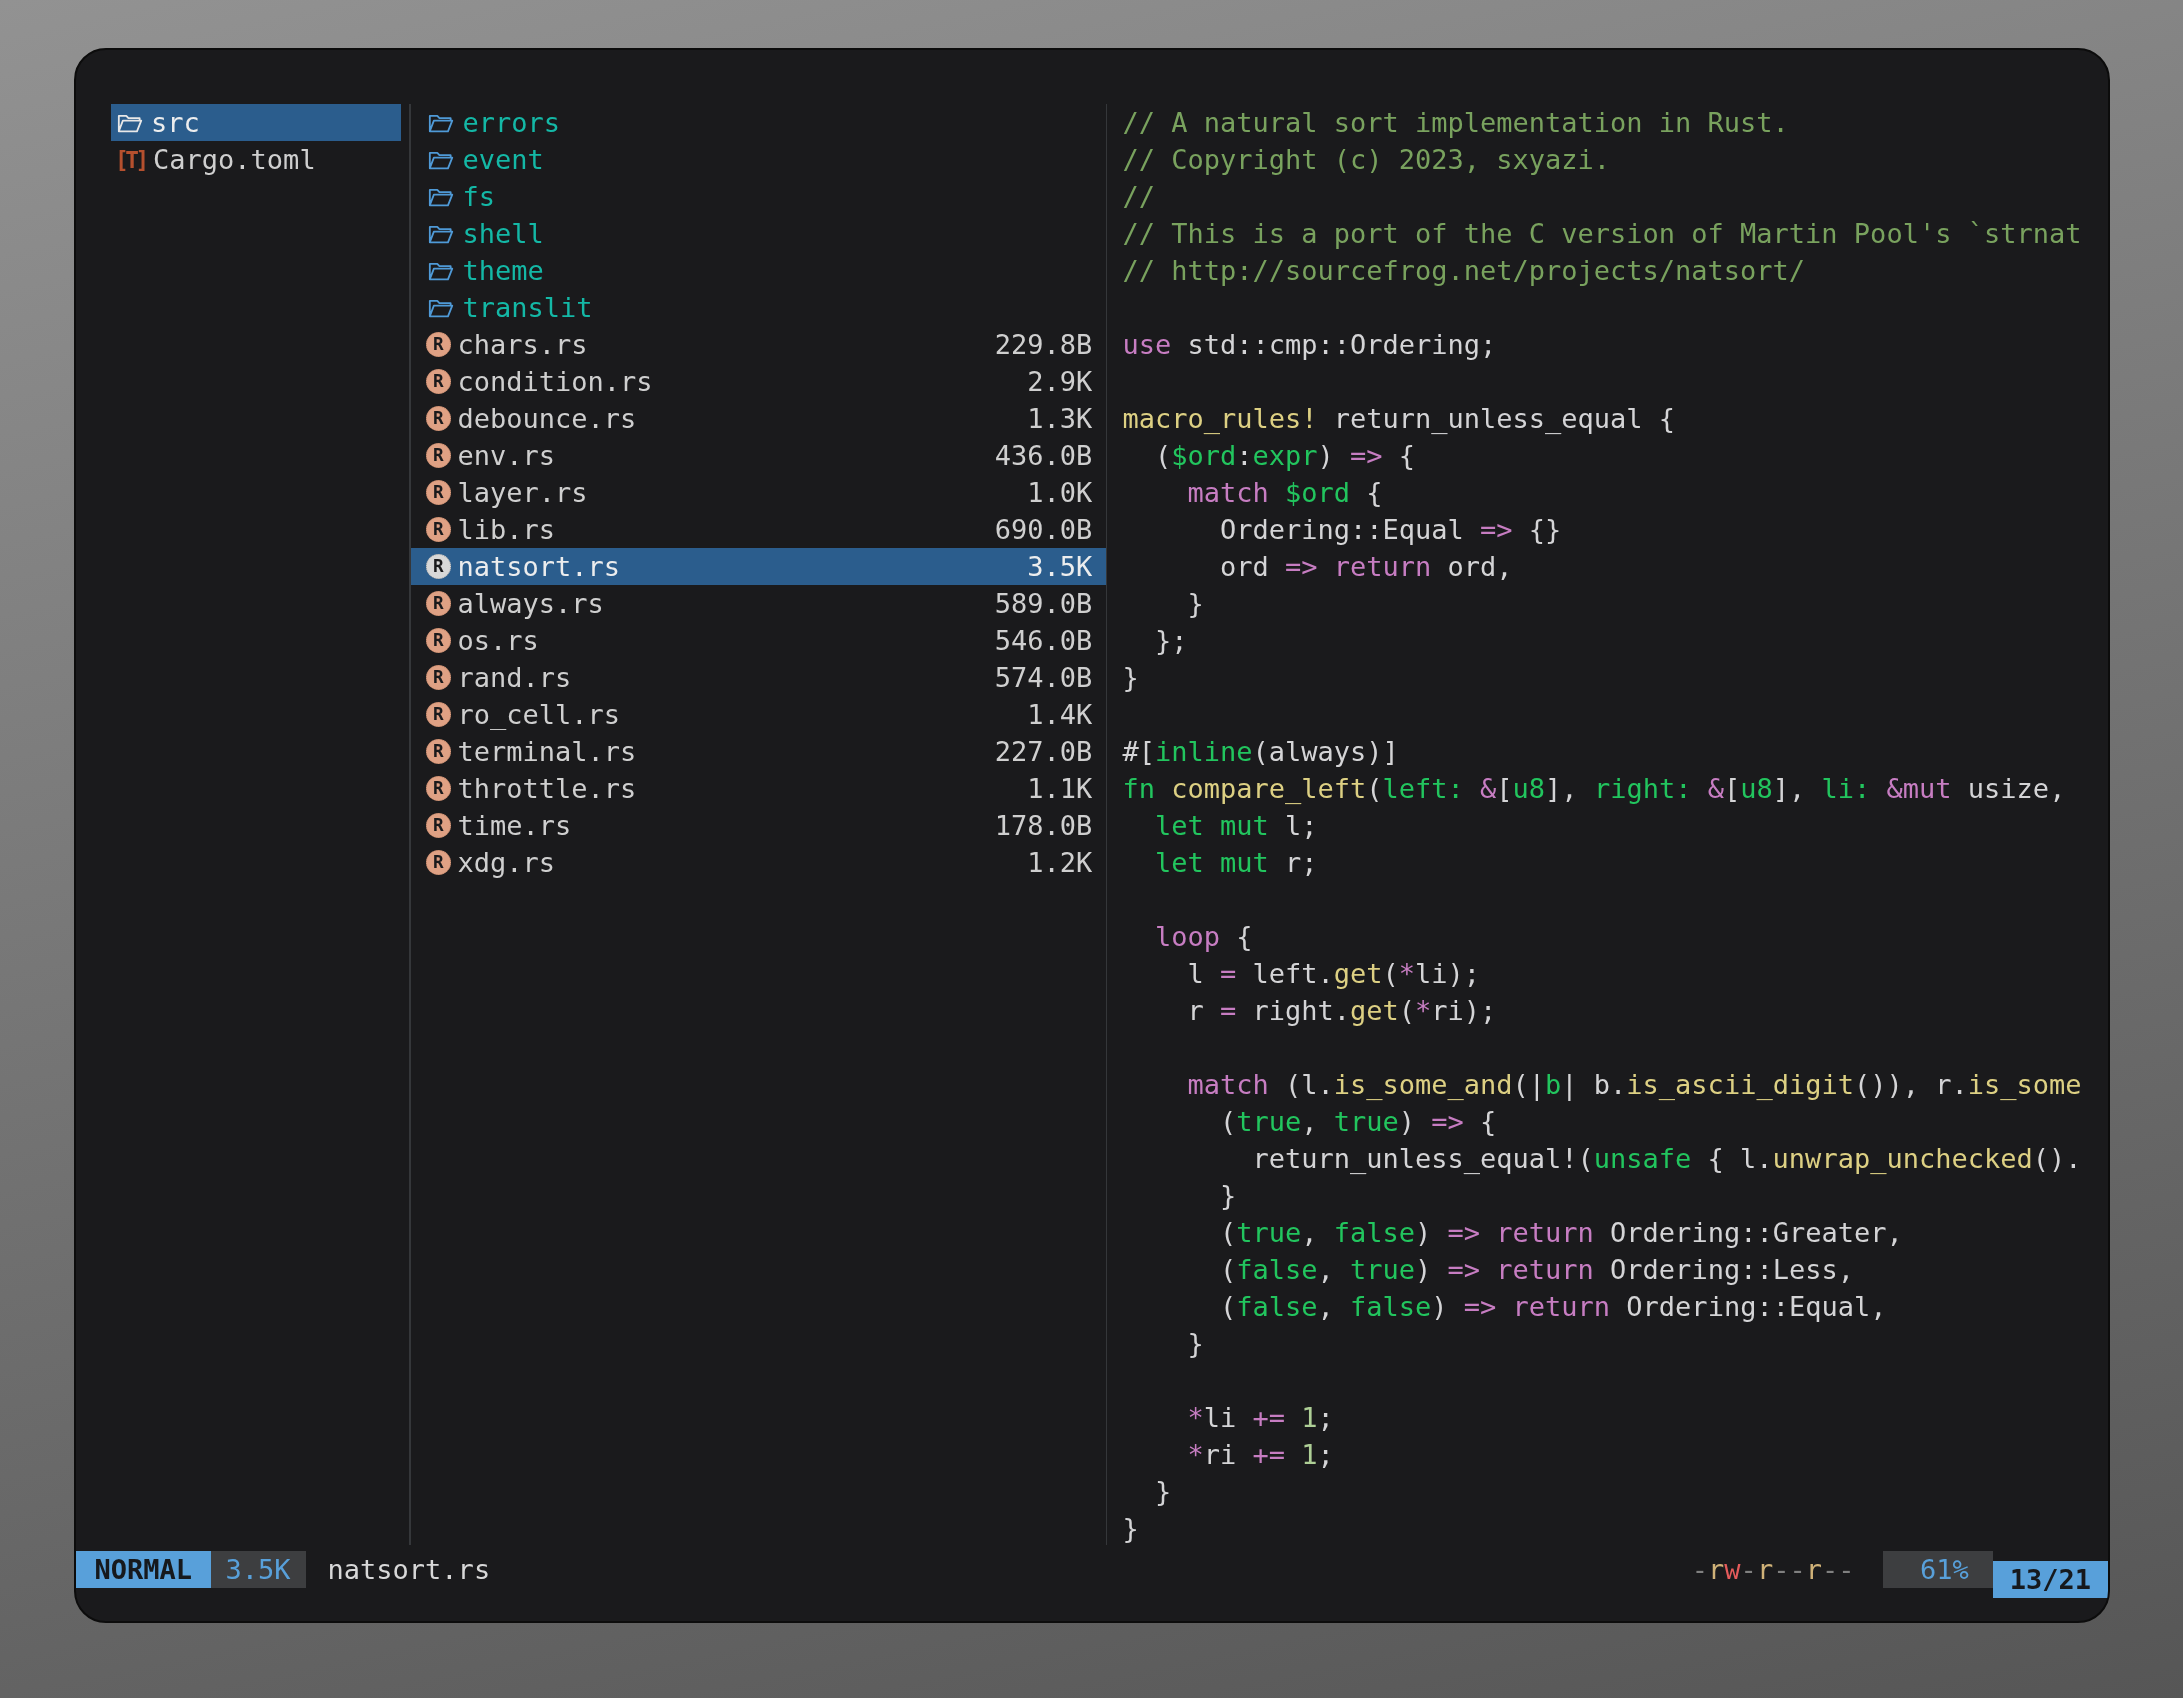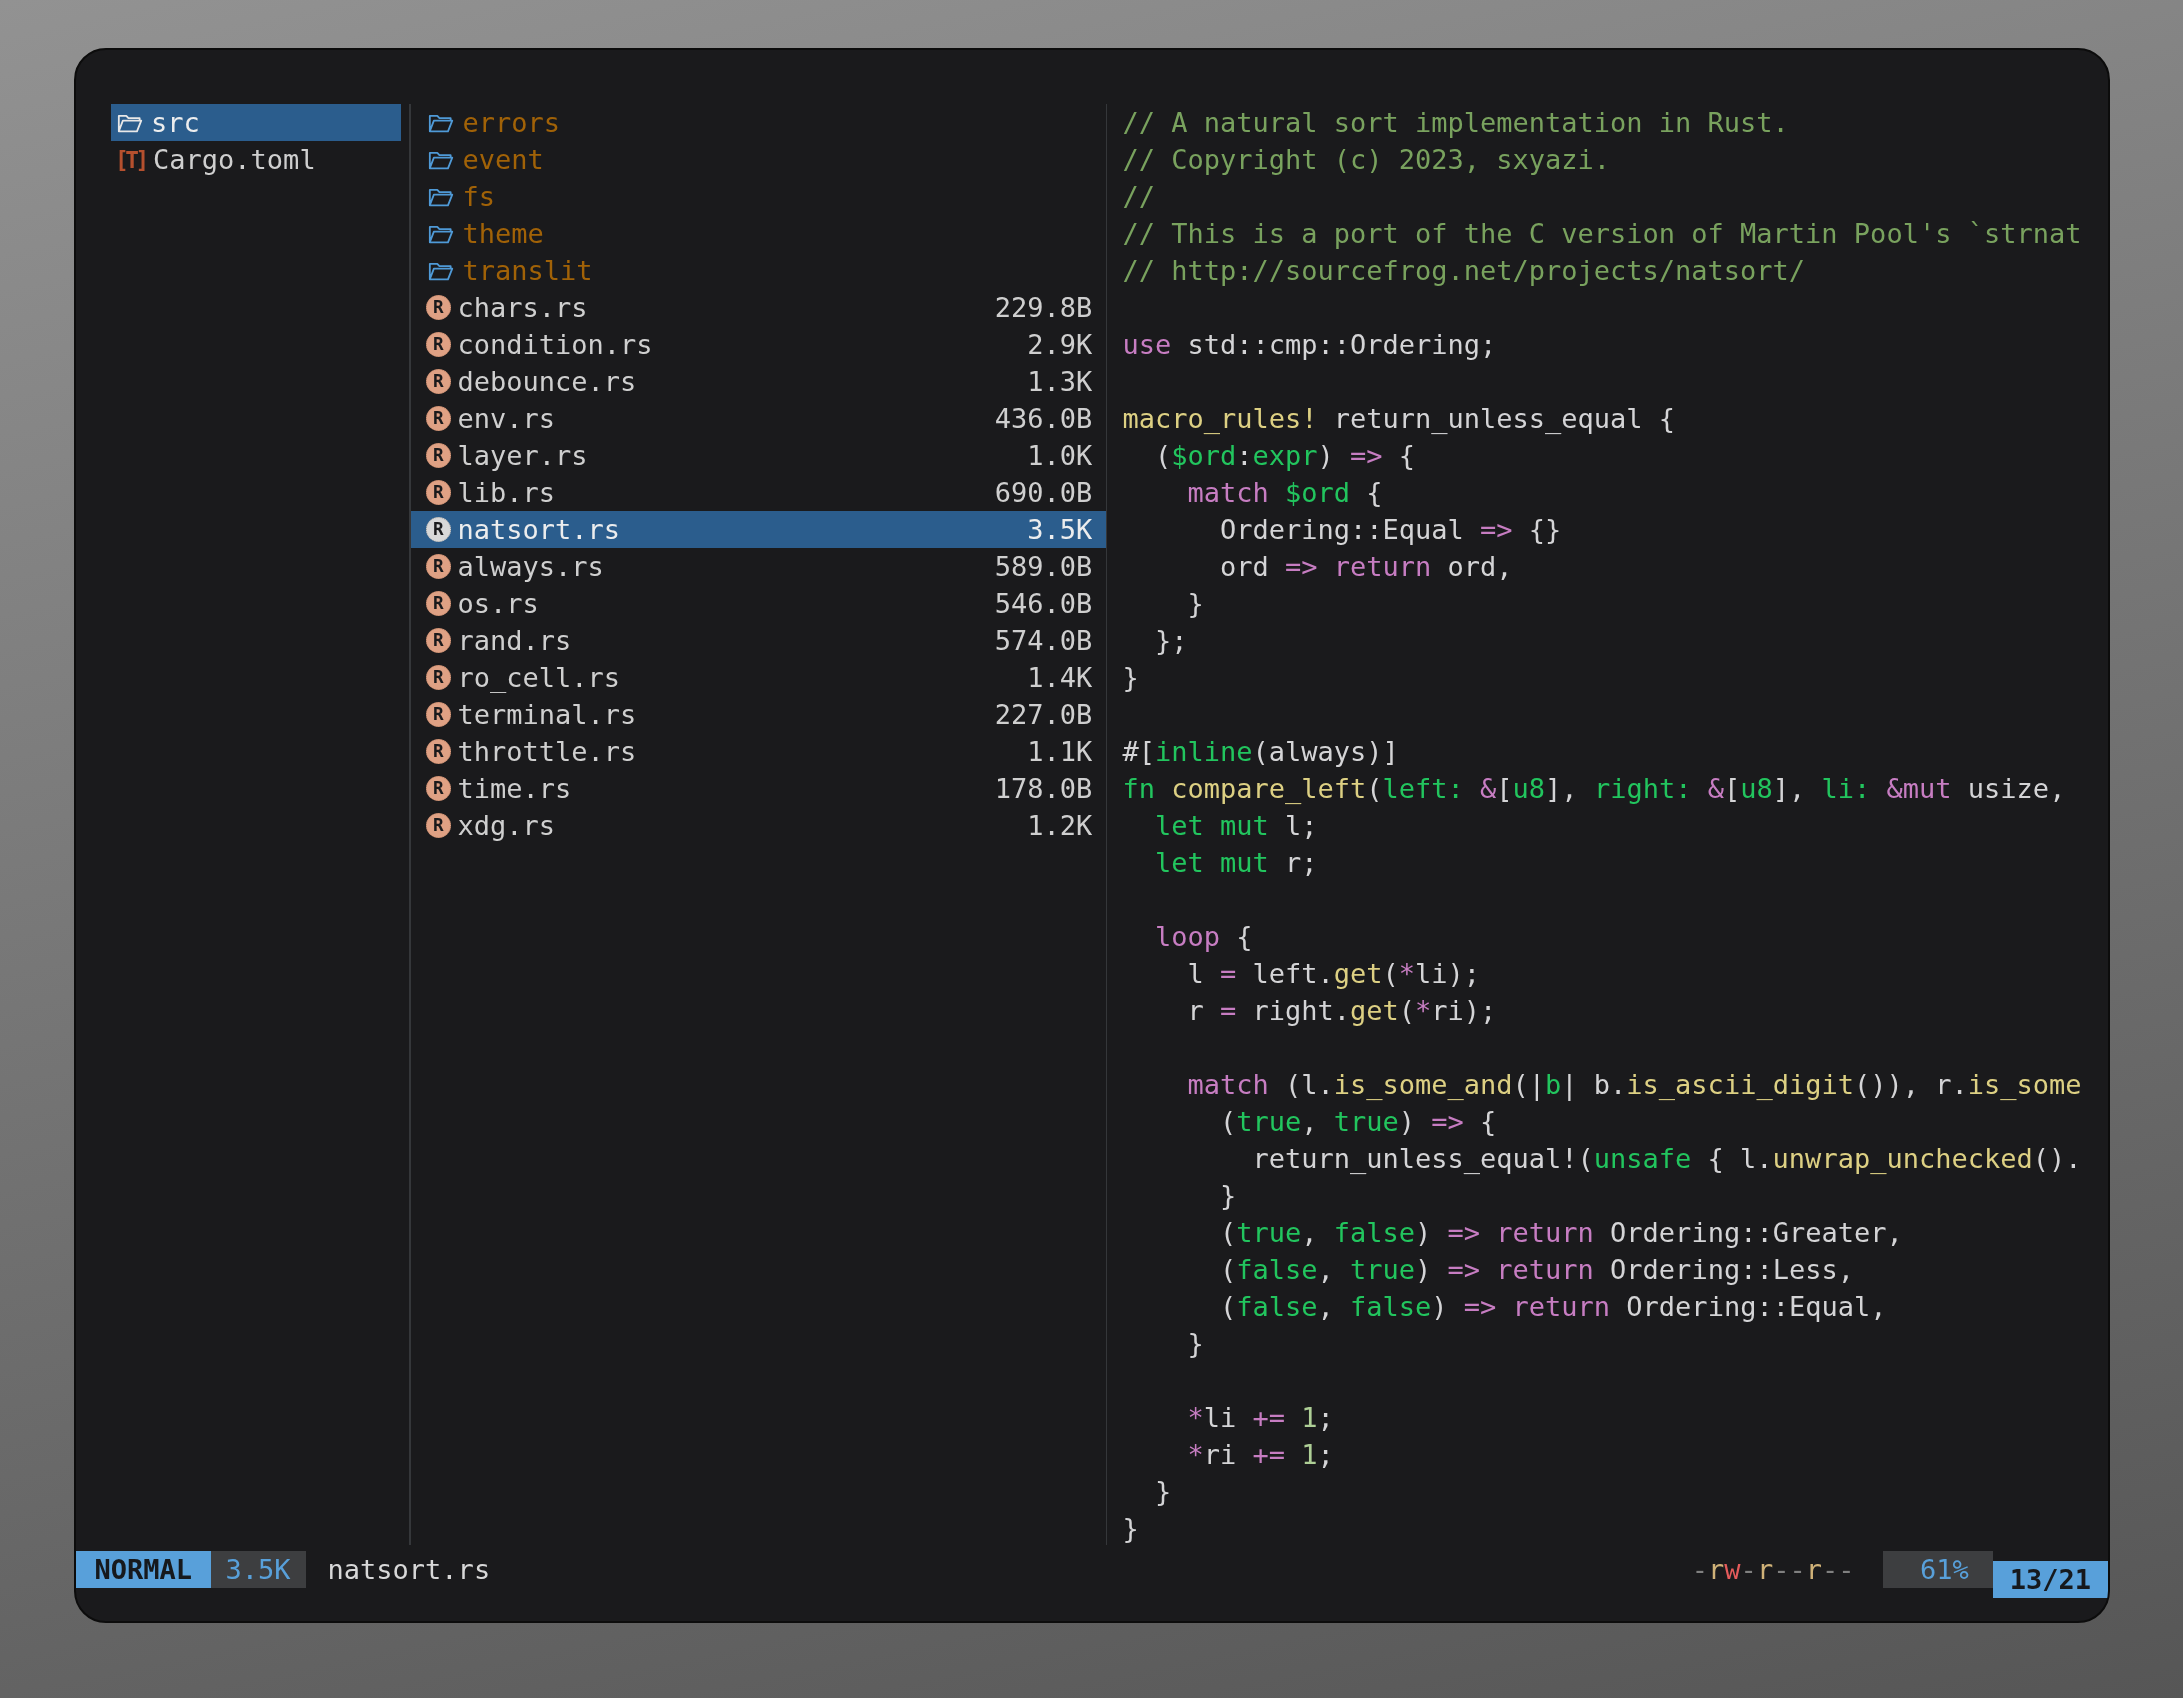--- a/index.html
+++ b/index.html
@@ -26,21 +26,21 @@
     height:37px; display:flex; align-items:center;
     white-space:pre; overflow:hidden;
   }
   .pane-parent  .row { padding:0 6.7px 0 3.4px; }
   .pane-current .row { padding:0 13.4px 0 15px; }
   .row.selected { background:#2b5d8d; }
   .row .label { flex:0 1 auto; overflow:hidden; }
   .row .size  { margin-left:auto; color:#cfcfcf; }
   .row.selected .label, .row.selected .size { color:#ecedee; }
 
-  .folder-row .label { color:#a16207; }
+  .folder-row .label { color:#14b8a6; }
   .file-row   .label { color:#cfcfcf; }
 
   .icon { flex:0 0 auto; display:inline-flex; align-items:center; justify-content:center;
           width:30px; margin-right:6.7px; }
   .folder-icon { color:#4f9ad7; }
   .row.selected .folder-icon { color:#e8e8e8; }
   .folder-icon svg { width:27px; height:23.5px; display:block; }
 
   .rust-icon {
     width:25px; height:25px; border-radius:50%;
@@ -86,20 +86,23 @@
     <div class="pane pane-current" id="current-pane">
         <div class="row folder-row"><span class="icon folder-icon"><svg viewBox="0 0 24 22">
               <path d="M2 4.5 H9 l2 2.2 H21.5 V9 M2 4.5 V19 L5.8 9 H23 L19 19 H2 Z" fill="none" stroke="currentColor" stroke-width="1.7" stroke-linejoin="round"></path>
             </svg></span><span class="label">errors</span><span class="size"></span></div>
         <div class="row folder-row"><span class="icon folder-icon"><svg viewBox="0 0 24 22">
               <path d="M2 4.5 H9 l2 2.2 H21.5 V9 M2 4.5 V19 L5.8 9 H23 L19 19 H2 Z" fill="none" stroke="currentColor" stroke-width="1.7" stroke-linejoin="round"></path>
             </svg></span><span class="label">event</span><span class="size"></span></div>
         <div class="row folder-row"><span class="icon folder-icon"><svg viewBox="0 0 24 22">
               <path d="M2 4.5 H9 l2 2.2 H21.5 V9 M2 4.5 V19 L5.8 9 H23 L19 19 H2 Z" fill="none" stroke="currentColor" stroke-width="1.7" stroke-linejoin="round"></path>
             </svg></span><span class="label">fs</span><span class="size"></span></div>
+        <div class="row folder-row"><span class="icon folder-icon"><svg viewBox="0 0 24 22">
+              <path d="M2 4.5 H9 l2 2.2 H21.5 V9 M2 4.5 V19 L5.8 9 H23 L19 19 H2 Z" fill="none" stroke="currentColor" stroke-width="1.7" stroke-linejoin="round"></path>
+            </svg></span><span class="label">shell</span><span class="size"></span></div>
         <div class="row folder-row"><span class="icon folder-icon"><svg viewBox="0 0 24 22">
               <path d="M2 4.5 H9 l2 2.2 H21.5 V9 M2 4.5 V19 L5.8 9 H23 L19 19 H2 Z" fill="none" stroke="currentColor" stroke-width="1.7" stroke-linejoin="round"></path>
             </svg></span><span class="label">theme</span><span class="size"></span></div>
         <div class="row folder-row"><span class="icon folder-icon"><svg viewBox="0 0 24 22">
               <path d="M2 4.5 H9 l2 2.2 H21.5 V9 M2 4.5 V19 L5.8 9 H23 L19 19 H2 Z" fill="none" stroke="currentColor" stroke-width="1.7" stroke-linejoin="round"></path>
             </svg></span><span class="label">translit</span><span class="size"></span></div>
         <div class="row file-row"><span class="icon rust-icon">R</span><span class="label">chars.rs</span><span class="size">229.8B</span></div>
         <div class="row file-row"><span class="icon rust-icon">R</span><span class="label">condition.rs</span><span class="size">2.9K</span></div>
         <div class="row file-row"><span class="icon rust-icon">R</span><span class="label">debounce.rs</span><span class="size">1.3K</span></div>
         <div class="row file-row"><span class="icon rust-icon">R</span><span class="label">env.rs</span><span class="size">436.0B</span></div>

